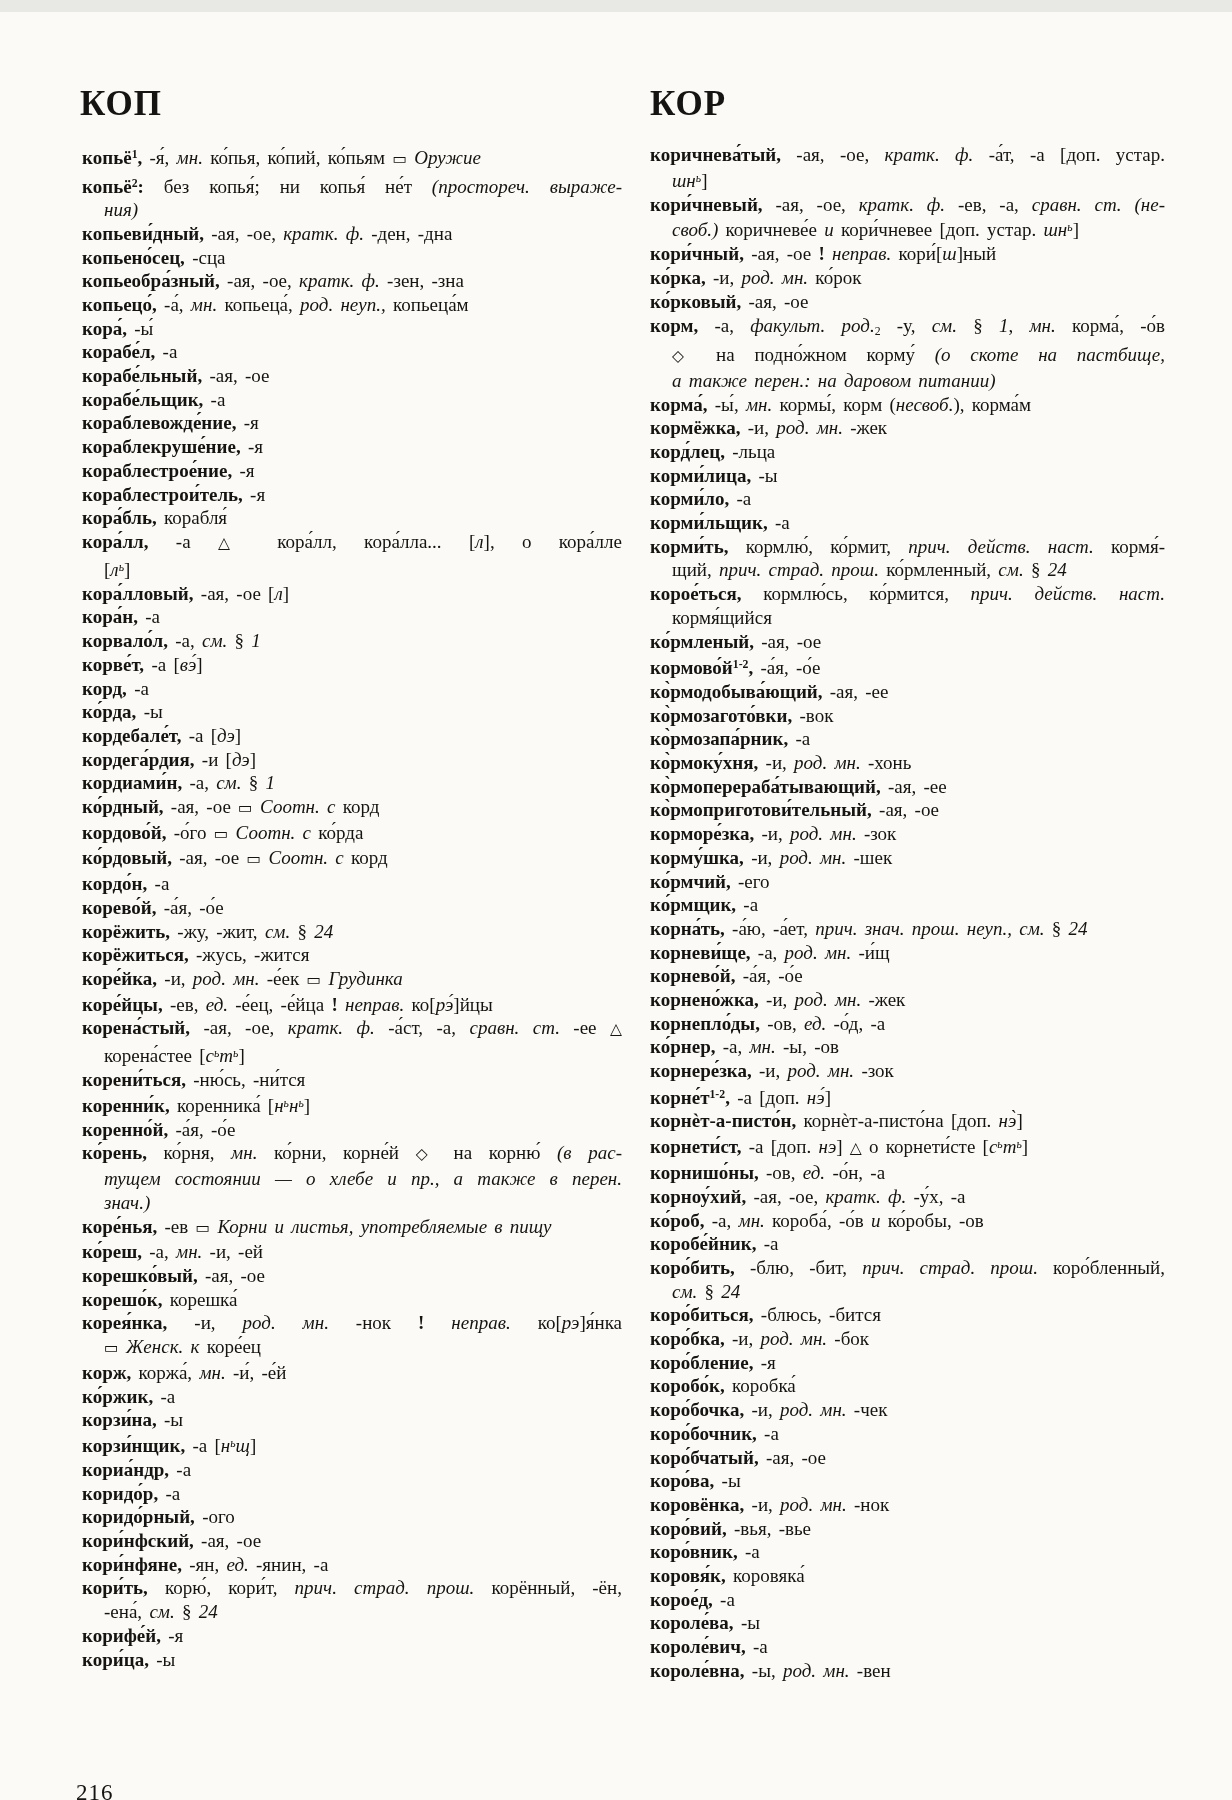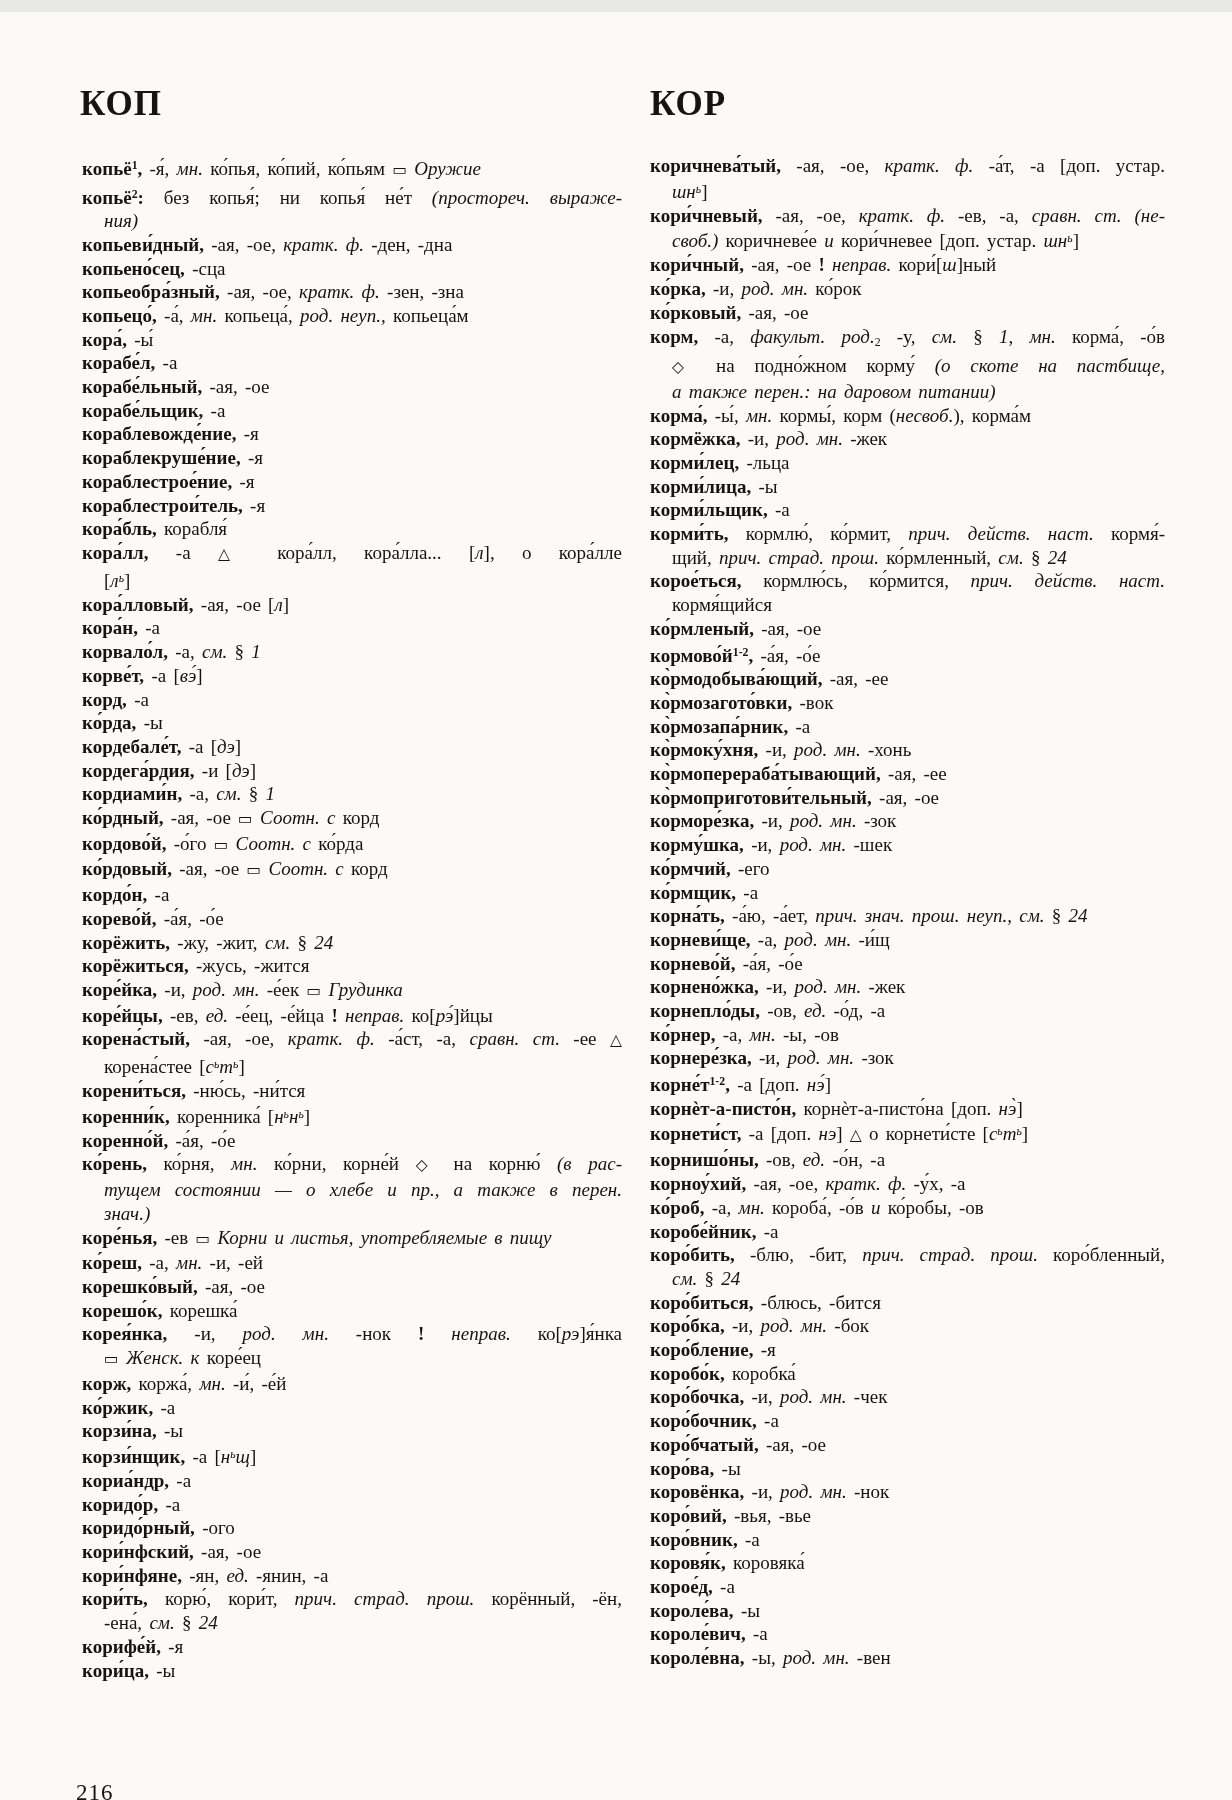--- a/index.html
+++ b/index.html
@@ -13,21 +13,21 @@
     font-size:19px;
     overflow:hidden;
   }
   .guide{
     position:absolute;top:74px;
     font-weight:bold;font-size:35px;line-height:1;
     letter-spacing:1px;
   }
   #gw-left{left:80px;}
   #gw-right{left:650px;}
-  .col{position:absolute;top:142px;}
+  .col{position:absolute;top:131px;}
   #col-left{left:82px;width:540px;}
   #col-right{left:650px;width:515px;}
   .line{
     line-height:23.7px;
     white-space:nowrap;
     word-spacing:2.5px;
     text-align:justify;
     text-align-last:justify;
   }
   .line.last{text-align-last:left;}
@@ -249,24 +249,27 @@
         <div class="line cont"><span class="sym">◇</span><span> на подно́жном корму́ </span><span class="i">(о скоте на пастбище,</span></div>
         <div class="line cont last"><span class="i">а также перен.: на даровом питании)</span></div>
       </div>
       <div class="entry">
         <div class="line last"><span class="b">корма́,</span><span> -ы́, </span><span class="i">мн.</span><span> кормы́, корм (</span><span class="i">несвоб.</span><span>), корма́м</span></div>
       </div>
       <div class="entry">
         <div class="line last"><span class="b">кормёжка,</span><span> -и, </span><span class="i">род. мн.</span><span> -жек</span></div>
       </div>
       <div class="entry">
-        <div class="line last"><span class="b">корми́лец,</span><span> -льца</span></div>
+        <div class="line last"><span class="b">корд́лец,</span><span> -льца</span></div>
       </div>
       <div class="entry">
         <div class="line last"><span class="b">корми́лица,</span><span> -ы</span></div>
+      </div>
+      <div class="entry">
+        <div class="line last"><span class="b">корми́ло,</span><span> -а</span></div>
       </div>
       <div class="entry">
         <div class="line last"><span class="b">корми́льщик,</span><span> -а</span></div>
       </div>
       <div class="entry">
         <div class="line"><span class="b">корми́ть,</span><span> кормлю́, ко́рмит, </span><span class="i">прич. действ. наст.</span><span> кормя́-</span></div>
         <div class="line cont last"><span>щий, </span><span class="i">прич. страд. прош.</span><span> ко́рмленный, </span><span class="i">см.</span><span> § </span><span class="i">24</span></div>
       </div>
       <div class="entry">
         <div class="line"><span class="b">корое́ться,</span><span> кормлю́сь, ко́рмится, </span><span class="i">прич. действ. наст.</span></div>

